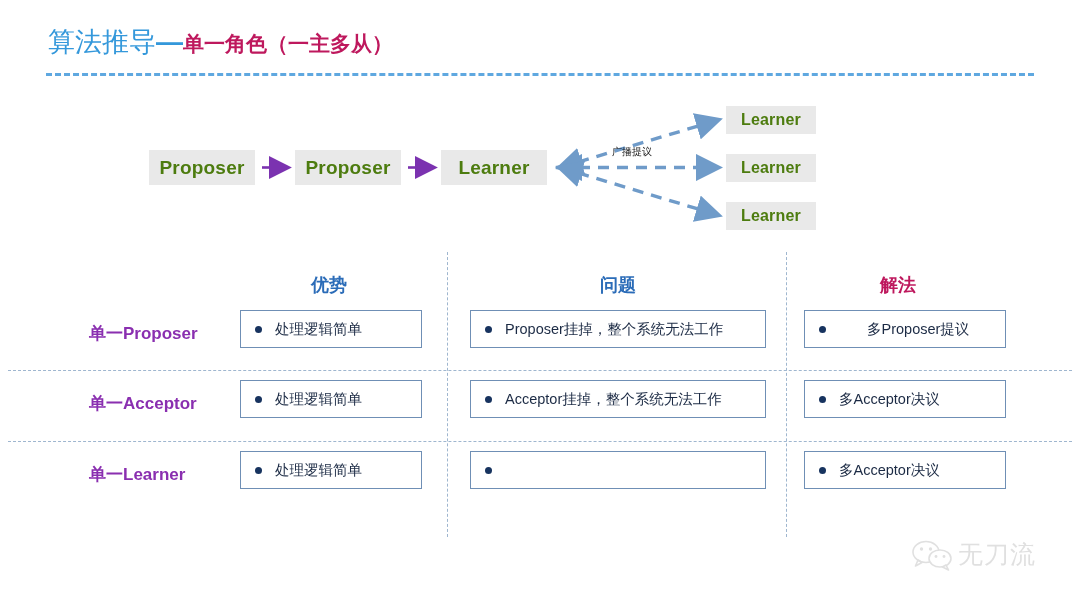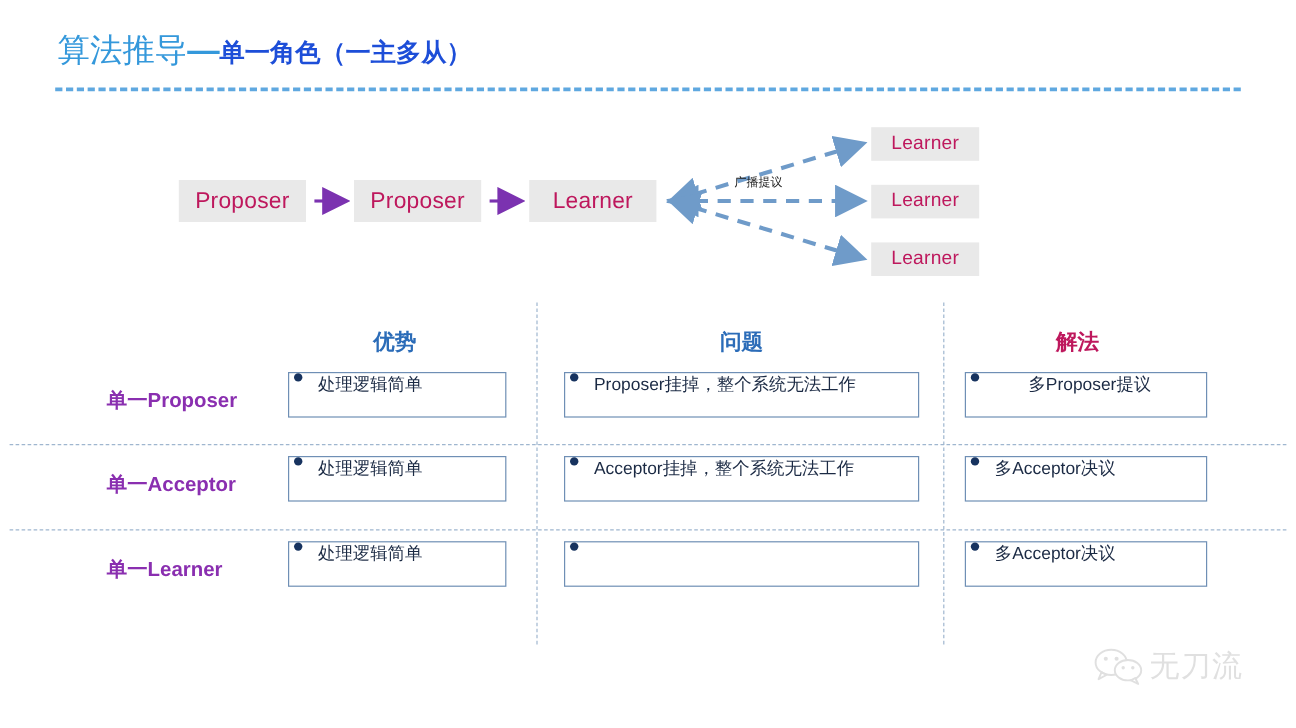--- a/index.html
+++ b/index.html
@@ -33,21 +33,21 @@
     letter-spacing: 0px;
   }
   .title-dash {
     font-size: 27px;
     font-weight: bold;
     color: #3498db;
   }
   .title-sub {
     font-size: 21px;
     font-weight: bold;
-    color: #1d4ed8;
+    color: #be185d;
     letter-spacing: 0px;
   }
 
   #title-rule {
     position: absolute;
     left: 46px;
     top: 73px;
     width: 988px;
     height: 0;
     border-top: 3px dashed #5fa8e0;
@@ -57,22 +57,22 @@
   #flow {
     position: absolute;
     left: 0;
     top: 95px;
     width: 1080px;
     height: 150px;
   }
   .node {
     position: absolute;
     background: #e9e9e9;
-    color: #be185d;
-    font-weight: normal;
+    color: #4d7c0f;
+    font-weight: bold;
     font-size: 19px;
     display: flex;
     align-items: center;
     justify-content: center;
     letter-spacing: 0.2px;
   }
   .node.small {
     font-size: 16px;
   }
 
@@ -130,21 +130,22 @@
     color: #8a2fb0;
     white-space: nowrap;
     margin-left: 19px;
   }
 
   .cell-box {
     position: absolute;
     border: 1px solid #6f8fb5;
     background: #ffffff;
     display: flex;
-    padding-left: 4px;
+    align-items: center;
+    padding-left: 14px;
     height: 38px;
   }
   .cell-box .bullet {
     display: inline-block;
     width: 7px;
     height: 7px;
     border-radius: 50%;
     background: #17335f;
     flex: 0 0 auto;
     margin-right: 13px;

